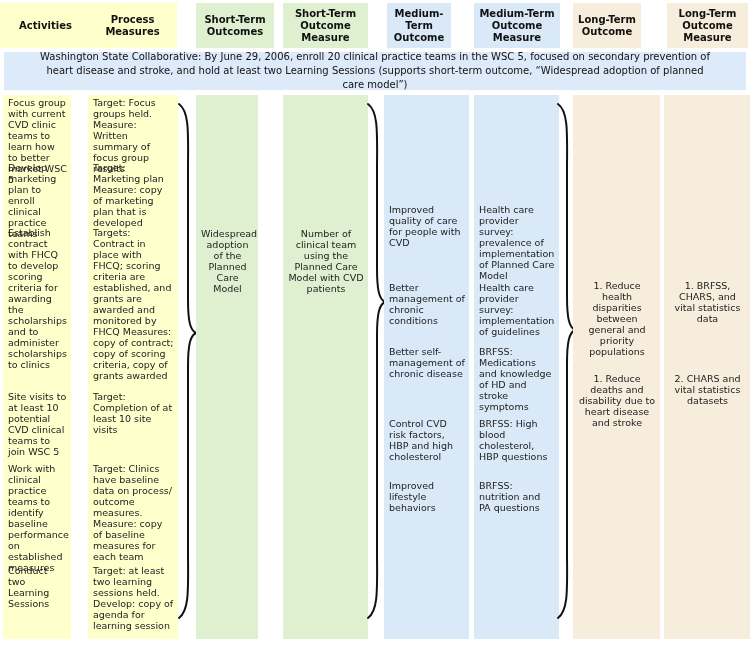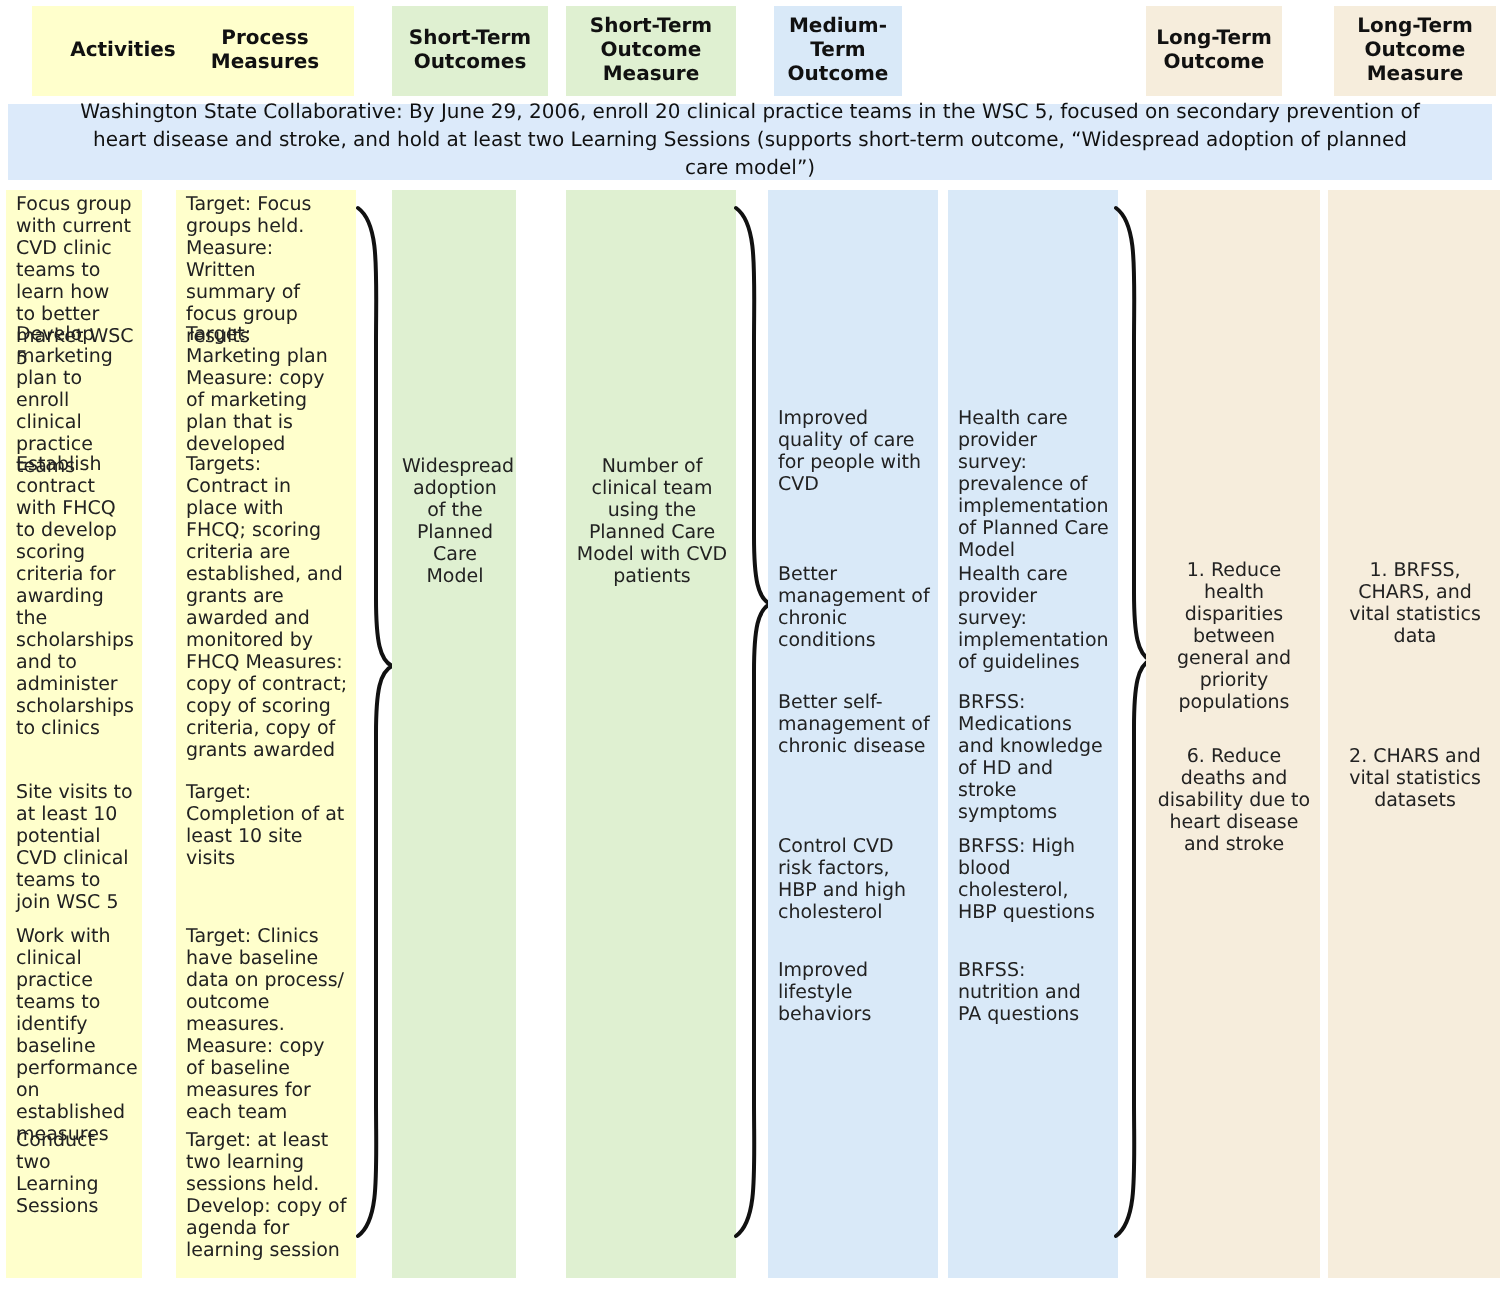--- a/index.html
+++ b/index.html
@@ -20,25 +20,26 @@
   .blue{background:var(--blue);}
   .tan{background:var(--tan);}
   .brace{position:absolute;top:102px;width:22px;height:518px;}
   .brace path{stroke:var(--brace);stroke-width:2;fill:none;stroke-linecap:round;}
 </style>
 </head>
 <body>
 
 <div class="canvas">
 
-  <div class="hdr yellow" style="left:16px;width:91px">Activities</div>
+  <div class="hdr yellow" style="left:0;width:91px">Activities</div>
   <div class="hdr yellow" style="left:88px;width:89px">Process Measures</div>
   <div class="hdr green" style="left:196px;width:78px">Short-Term Outcomes</div>
   <div class="hdr green" style="left:283px;width:85px">Short-Term Outcome Measure</div>
   <div class="hdr blue" style="left:387px;width:64px">Medium-Term Outcome</div>
+  <div class="hdr blue" style="left:474px;width:86px">Medium-Term Outcome Measure</div>
   <div class="hdr tan" style="left:573px;width:68px">Long-Term Outcome</div>
   <div class="hdr tan" style="left:667px;width:81px">Long-Term Outcome Measure</div>
 
   <div class="banner">
     <span>Washington State Collaborative: By June 29, 2006, enroll 20 clinical practice teams in the WSC 5, focused on secondary prevention of heart disease and stroke, and hold at least two Learning Sessions (supports short-term outcome, “Widespread adoption of planned care model”)</span>
   </div>
 
   <div class="col yellow" style="left:3px;width:68px">
     <div class="blk" style="top:2px">Focus group with current CVD clinic teams to learn how to better market WSC 5</div>
     <div class="blk" style="top:67px">Develop marketing plan to enroll clinical practice teams</div>
@@ -88,21 +89,21 @@
     <div class="blk" style="top:323px">BRFSS: High blood cholesterol, HBP questions</div>
     <div class="blk" style="top:385px">BRFSS: nutrition and PA questions</div>
   </div>
 
   <svg class="brace" style="left:555px" viewBox="0 0 22 518">
     <path d="M 3 2 C 14 10, 12 34, 12 70 L 12 194 C 12 216, 14 225, 20 228 C 14 231, 12 240, 12 262 L 12 448 C 12 484, 14 508, 3 516"></path>
   </svg>
 
   <div class="col tan" style="left:573px;width:87px">
     <div class="blk ctr" style="top:185px">1. Reduce health disparities between general and priority populations</div>
-    <div class="blk ctr" style="top:278px">6. Reduce deaths and disability due to heart disease and stroke</div>
+    <div class="blk ctr" style="top:278px">1. Reduce deaths and disability due to heart disease and stroke</div>
   </div>
 
   <div class="col tan" style="left:664px;width:86px">
     <div class="blk ctr" style="top:185px">1. BRFSS, CHARS, and vital statistics data</div>
     <div class="blk ctr" style="top:278px">2. CHARS and vital statistics datasets</div>
   </div>
 
 </div>
 
 </body></html>

